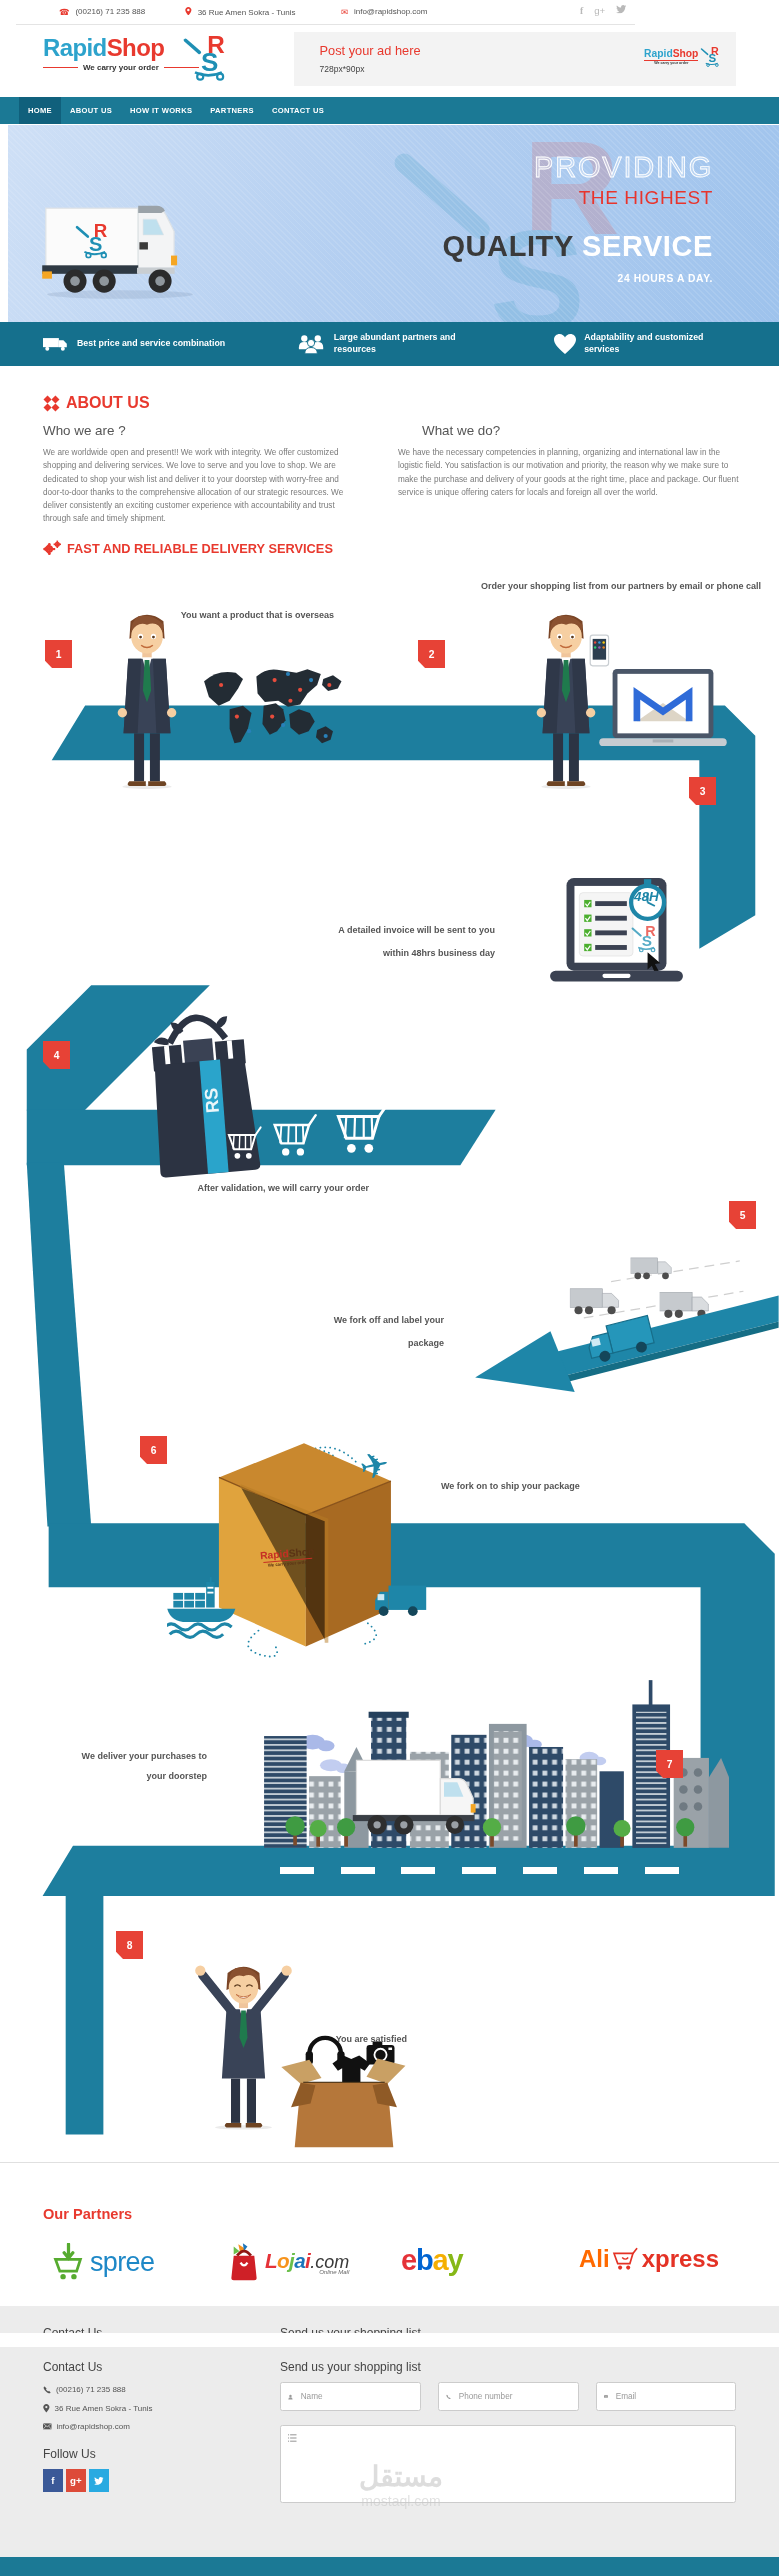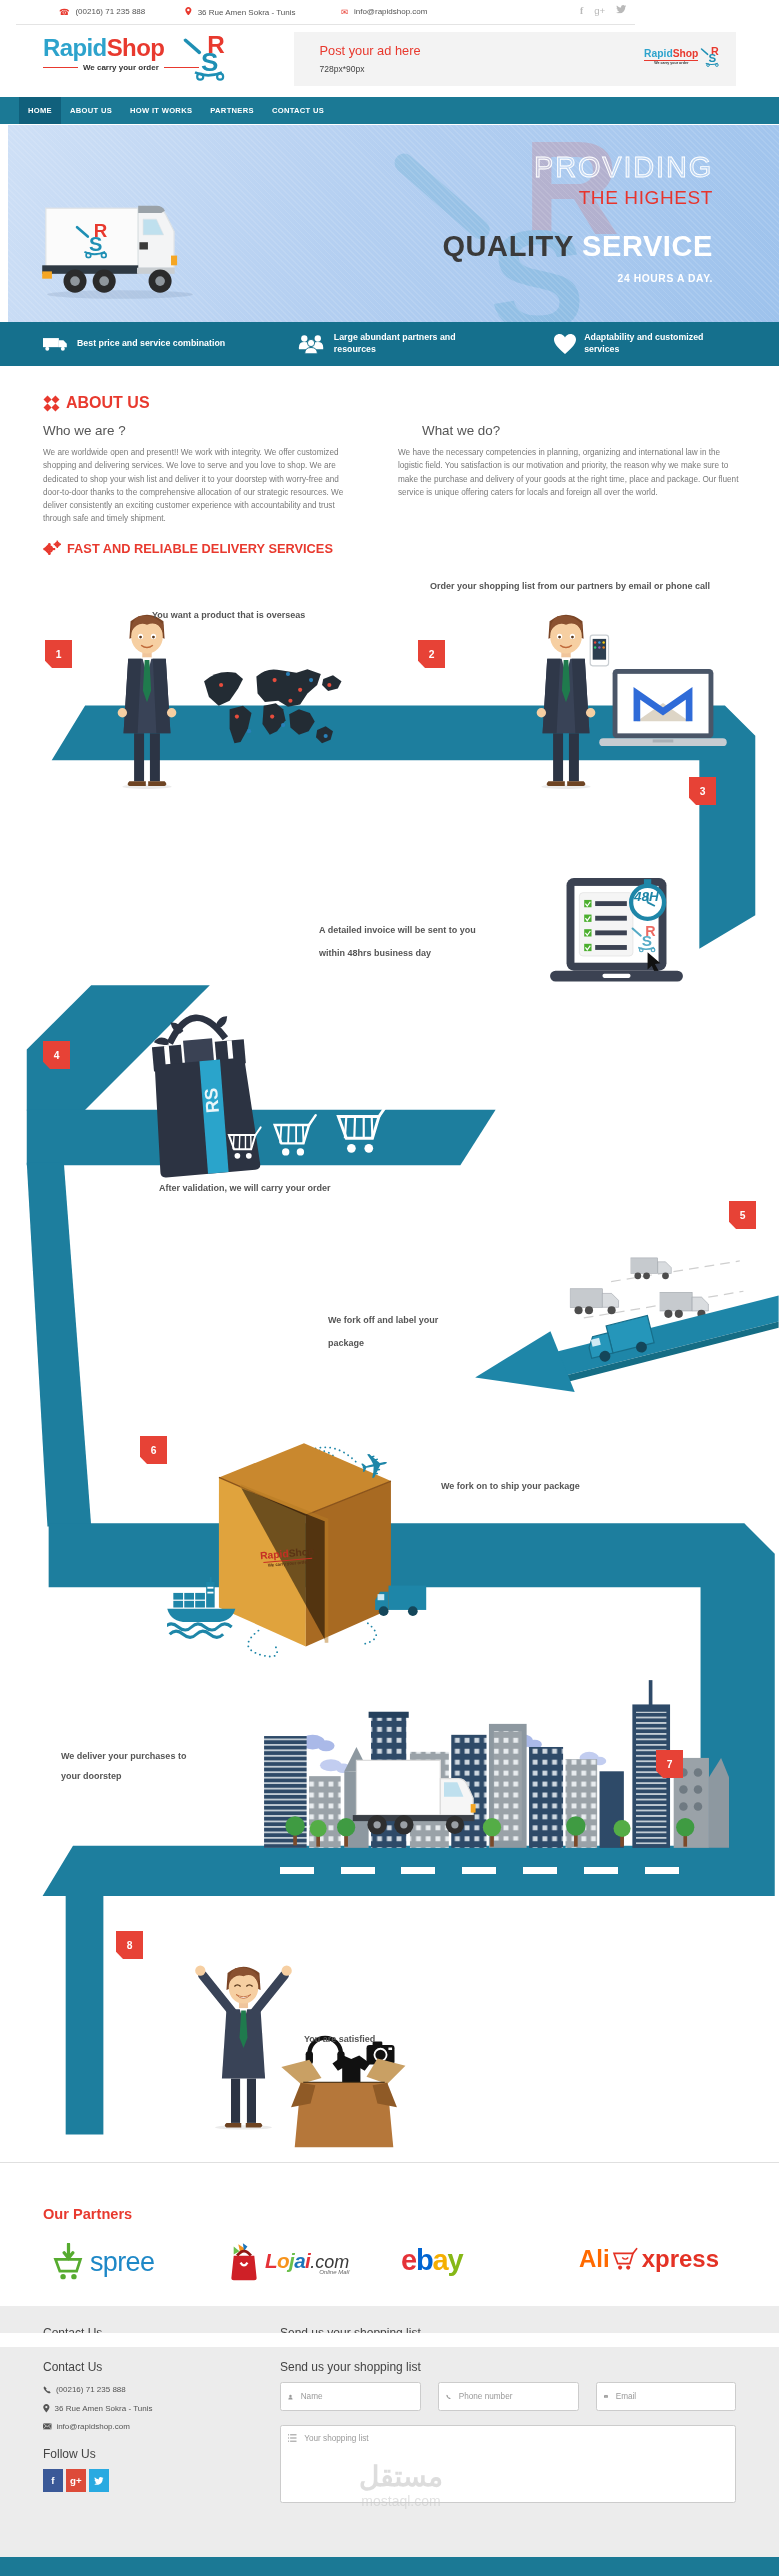--- a/index.html
+++ b/index.html
@@ -55,21 +55,21 @@
 
   
   .sechead{position:absolute;display:flex;align-items:center;gap:6px;color:#e8392e;font-weight:bold;}
   .abouthead{left:43px;top:394px;font-size:16px;}
   .subhead{position:absolute;font-size:13.4px;color:#555;}
   .para{position:absolute;font-size:8.2px;color:#7a7a7a;line-height:1.62;text-align:left;}
   .servhead{left:43px;top:540px;font-size:12.8px;}
 
   
   .badge{position:absolute;width:27px;height:28px;background:#e74236;color:#fff;font-size:10.3px;font-weight:bold;display:flex;align-items:center;justify-content:center;clip-path:polygon(0 0,100% 0,100% 100%,26% 100%,0 74%);z-index:5;}
-  .stept{position:absolute;color:#555;font-size:9px;font-weight:bold;text-align:left;z-index:4;}
+  .stept{position:absolute;color:#555;font-size:9px;font-weight:bold;text-align:right;z-index:4;}
   .bands{position:absolute;left:0;top:0;z-index:1;}
   .scene{position:absolute;z-index:3;}
   .overlaytxt{position:absolute;z-index:4;font-weight:bold;}
   .plane{position:absolute;z-index:4;color:#1e86a8;font-size:35px;transform:rotate(-12deg);}
   .dash{position:absolute;width:34px;height:7.3px;background:#fff;z-index:2;}
 
   
   .divider{position:absolute;left:0;top:2162px;width:779px;height:1.2px;background:#e0e0e0;}
   .partnershead{left:43px;top:2206px;font-size:14.6px;}
   .plogo{position:absolute;display:flex;align-items:center;gap:4.9px;cursor:pointer;}
@@ -777,21 +777,20 @@
       <svg width="8.5" height="8" viewBox="0 0 16 14" style="margin-top:1.8px">
           <g fill="#9a9a9a">
             <rect y="0" width="2" height="2"></rect>
             <rect x="4" y="0" width="12" height="2"></rect>
             <rect y="6" width="2" height="2"></rect>
             <rect x="4" y="6" width="12" height="2"></rect>
             <rect y="12" width="2" height="2"></rect>
             <rect x="4" y="12" width="12" height="2"></rect>
           </g>
         </svg>
-      <textarea placeholder="Your shopping list" style=""></textarea>
     </div>
 
   </div>
 
   <div class="watermark">
     <div class="ar">مستقل</div>
     <div class="lat">mostaql.com</div>
   </div>
 
   <div class="bottombar"></div>

